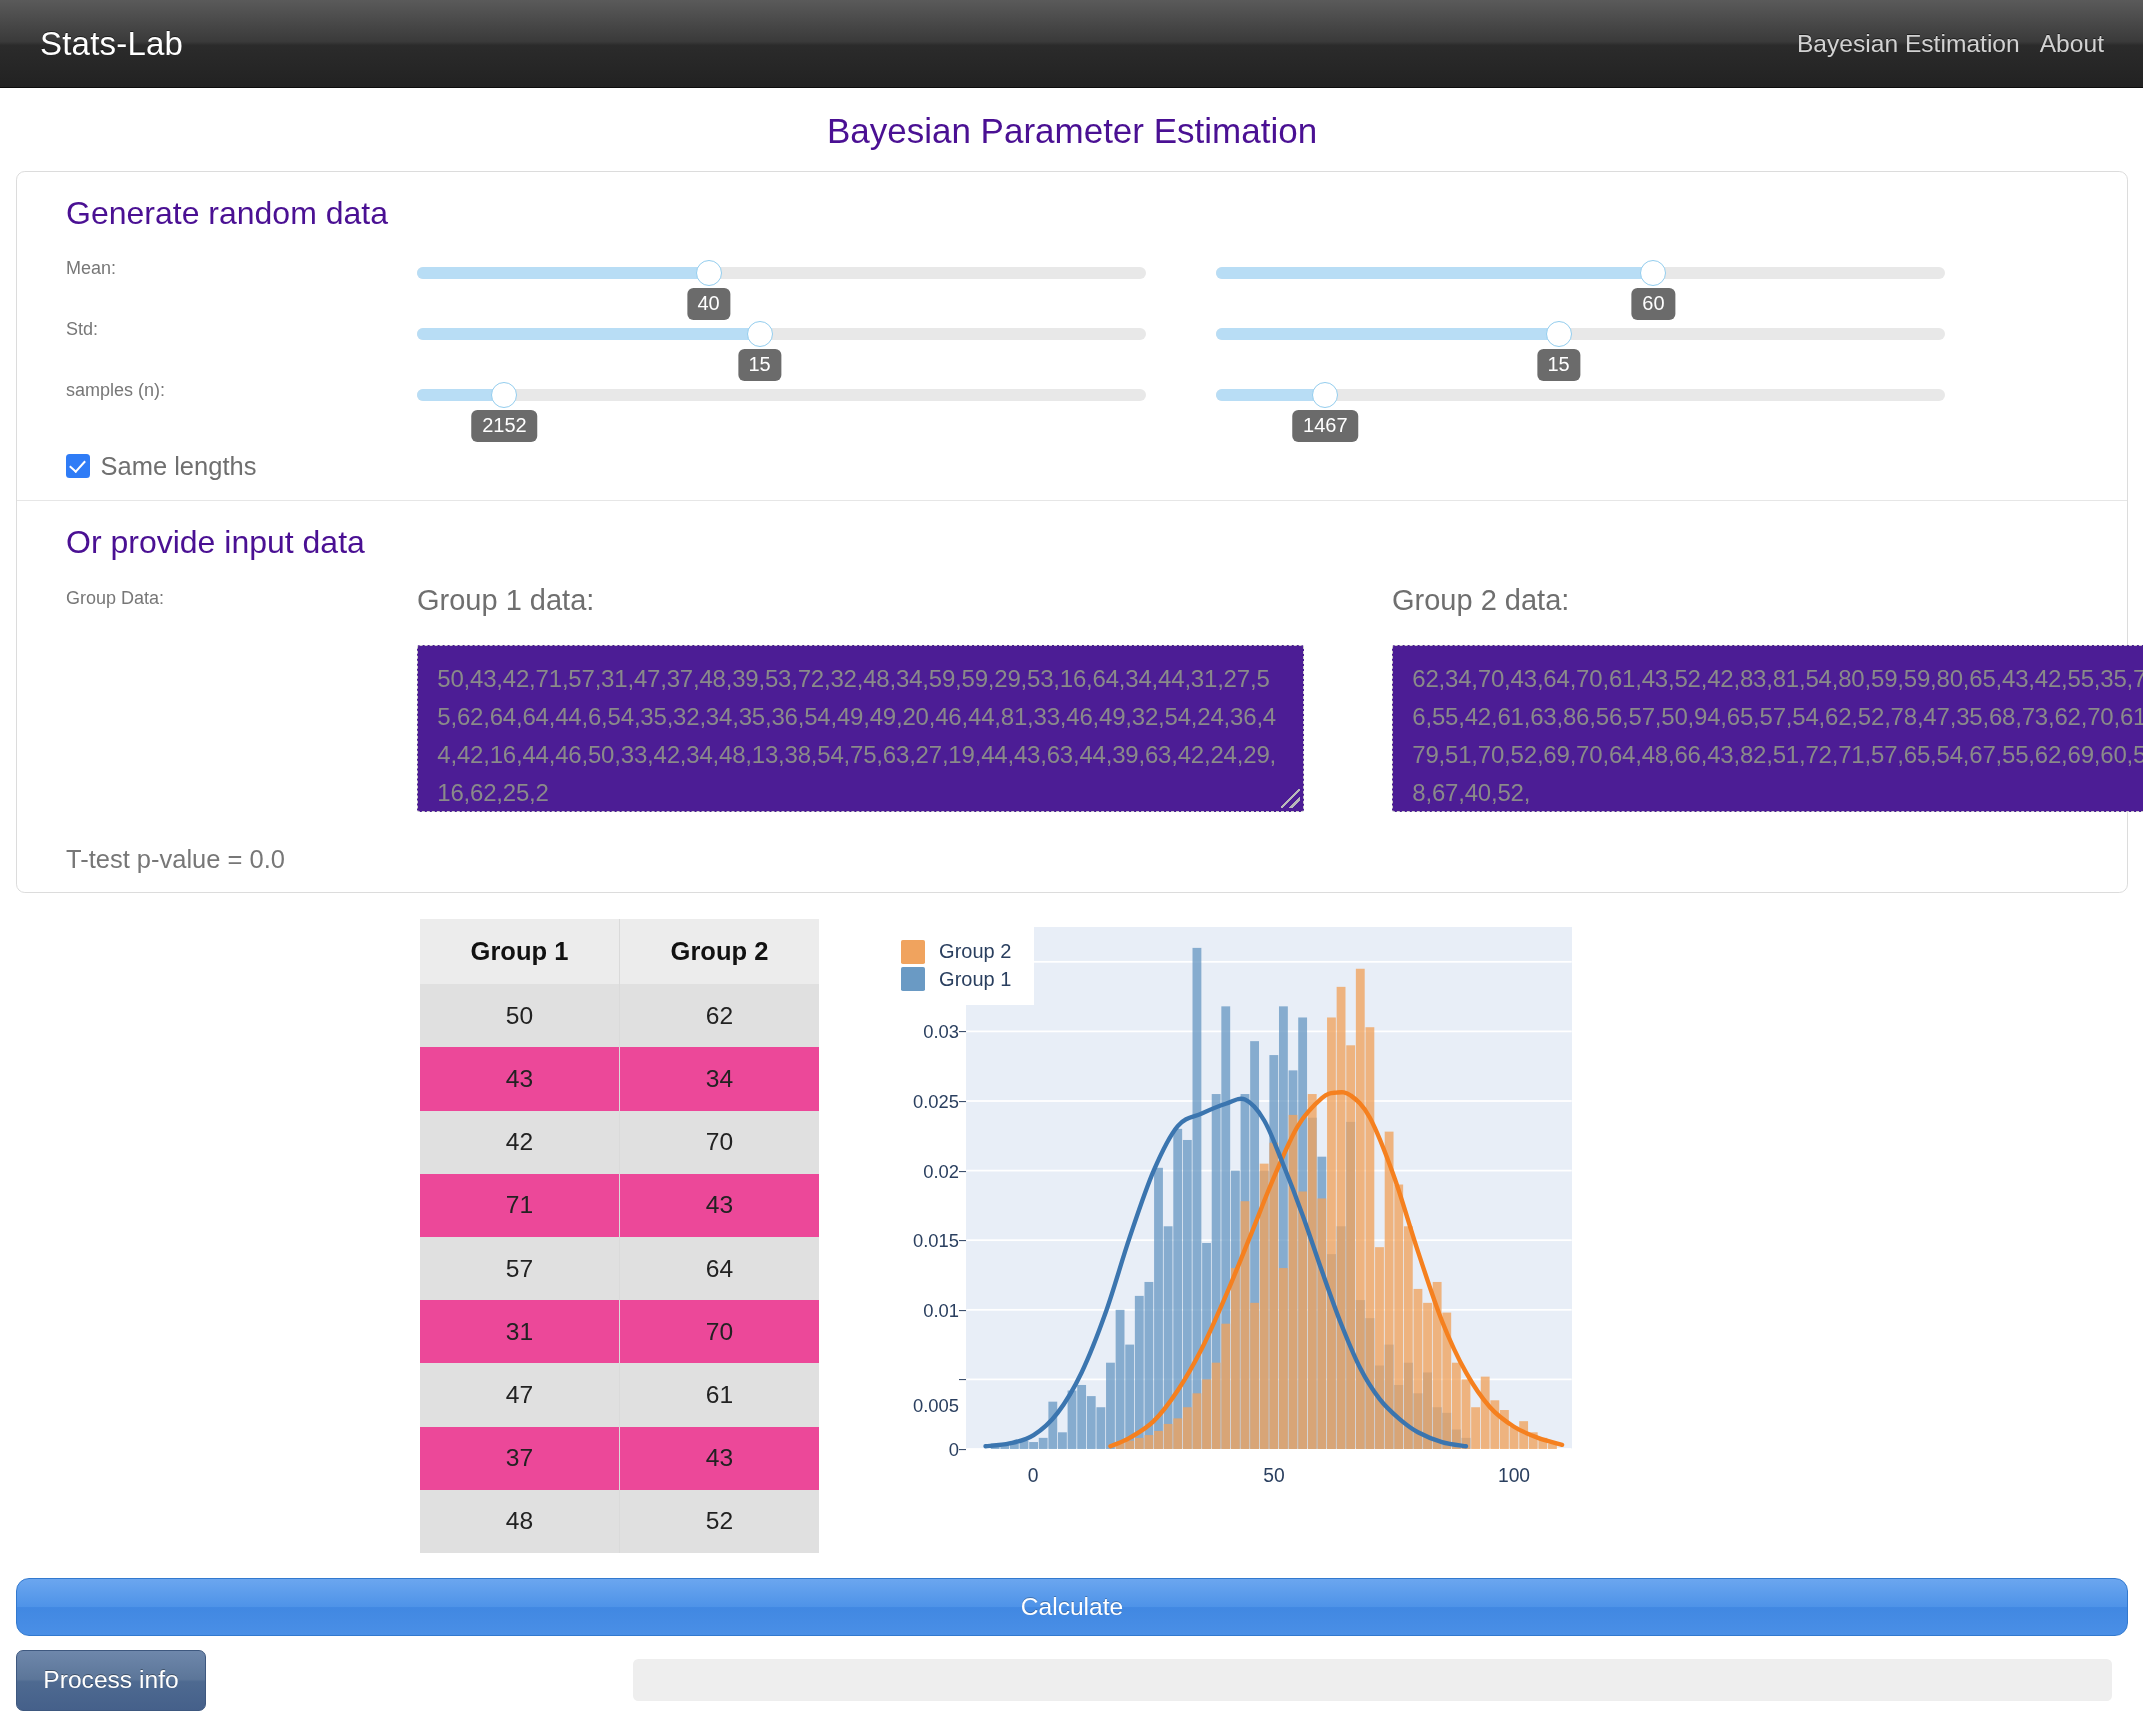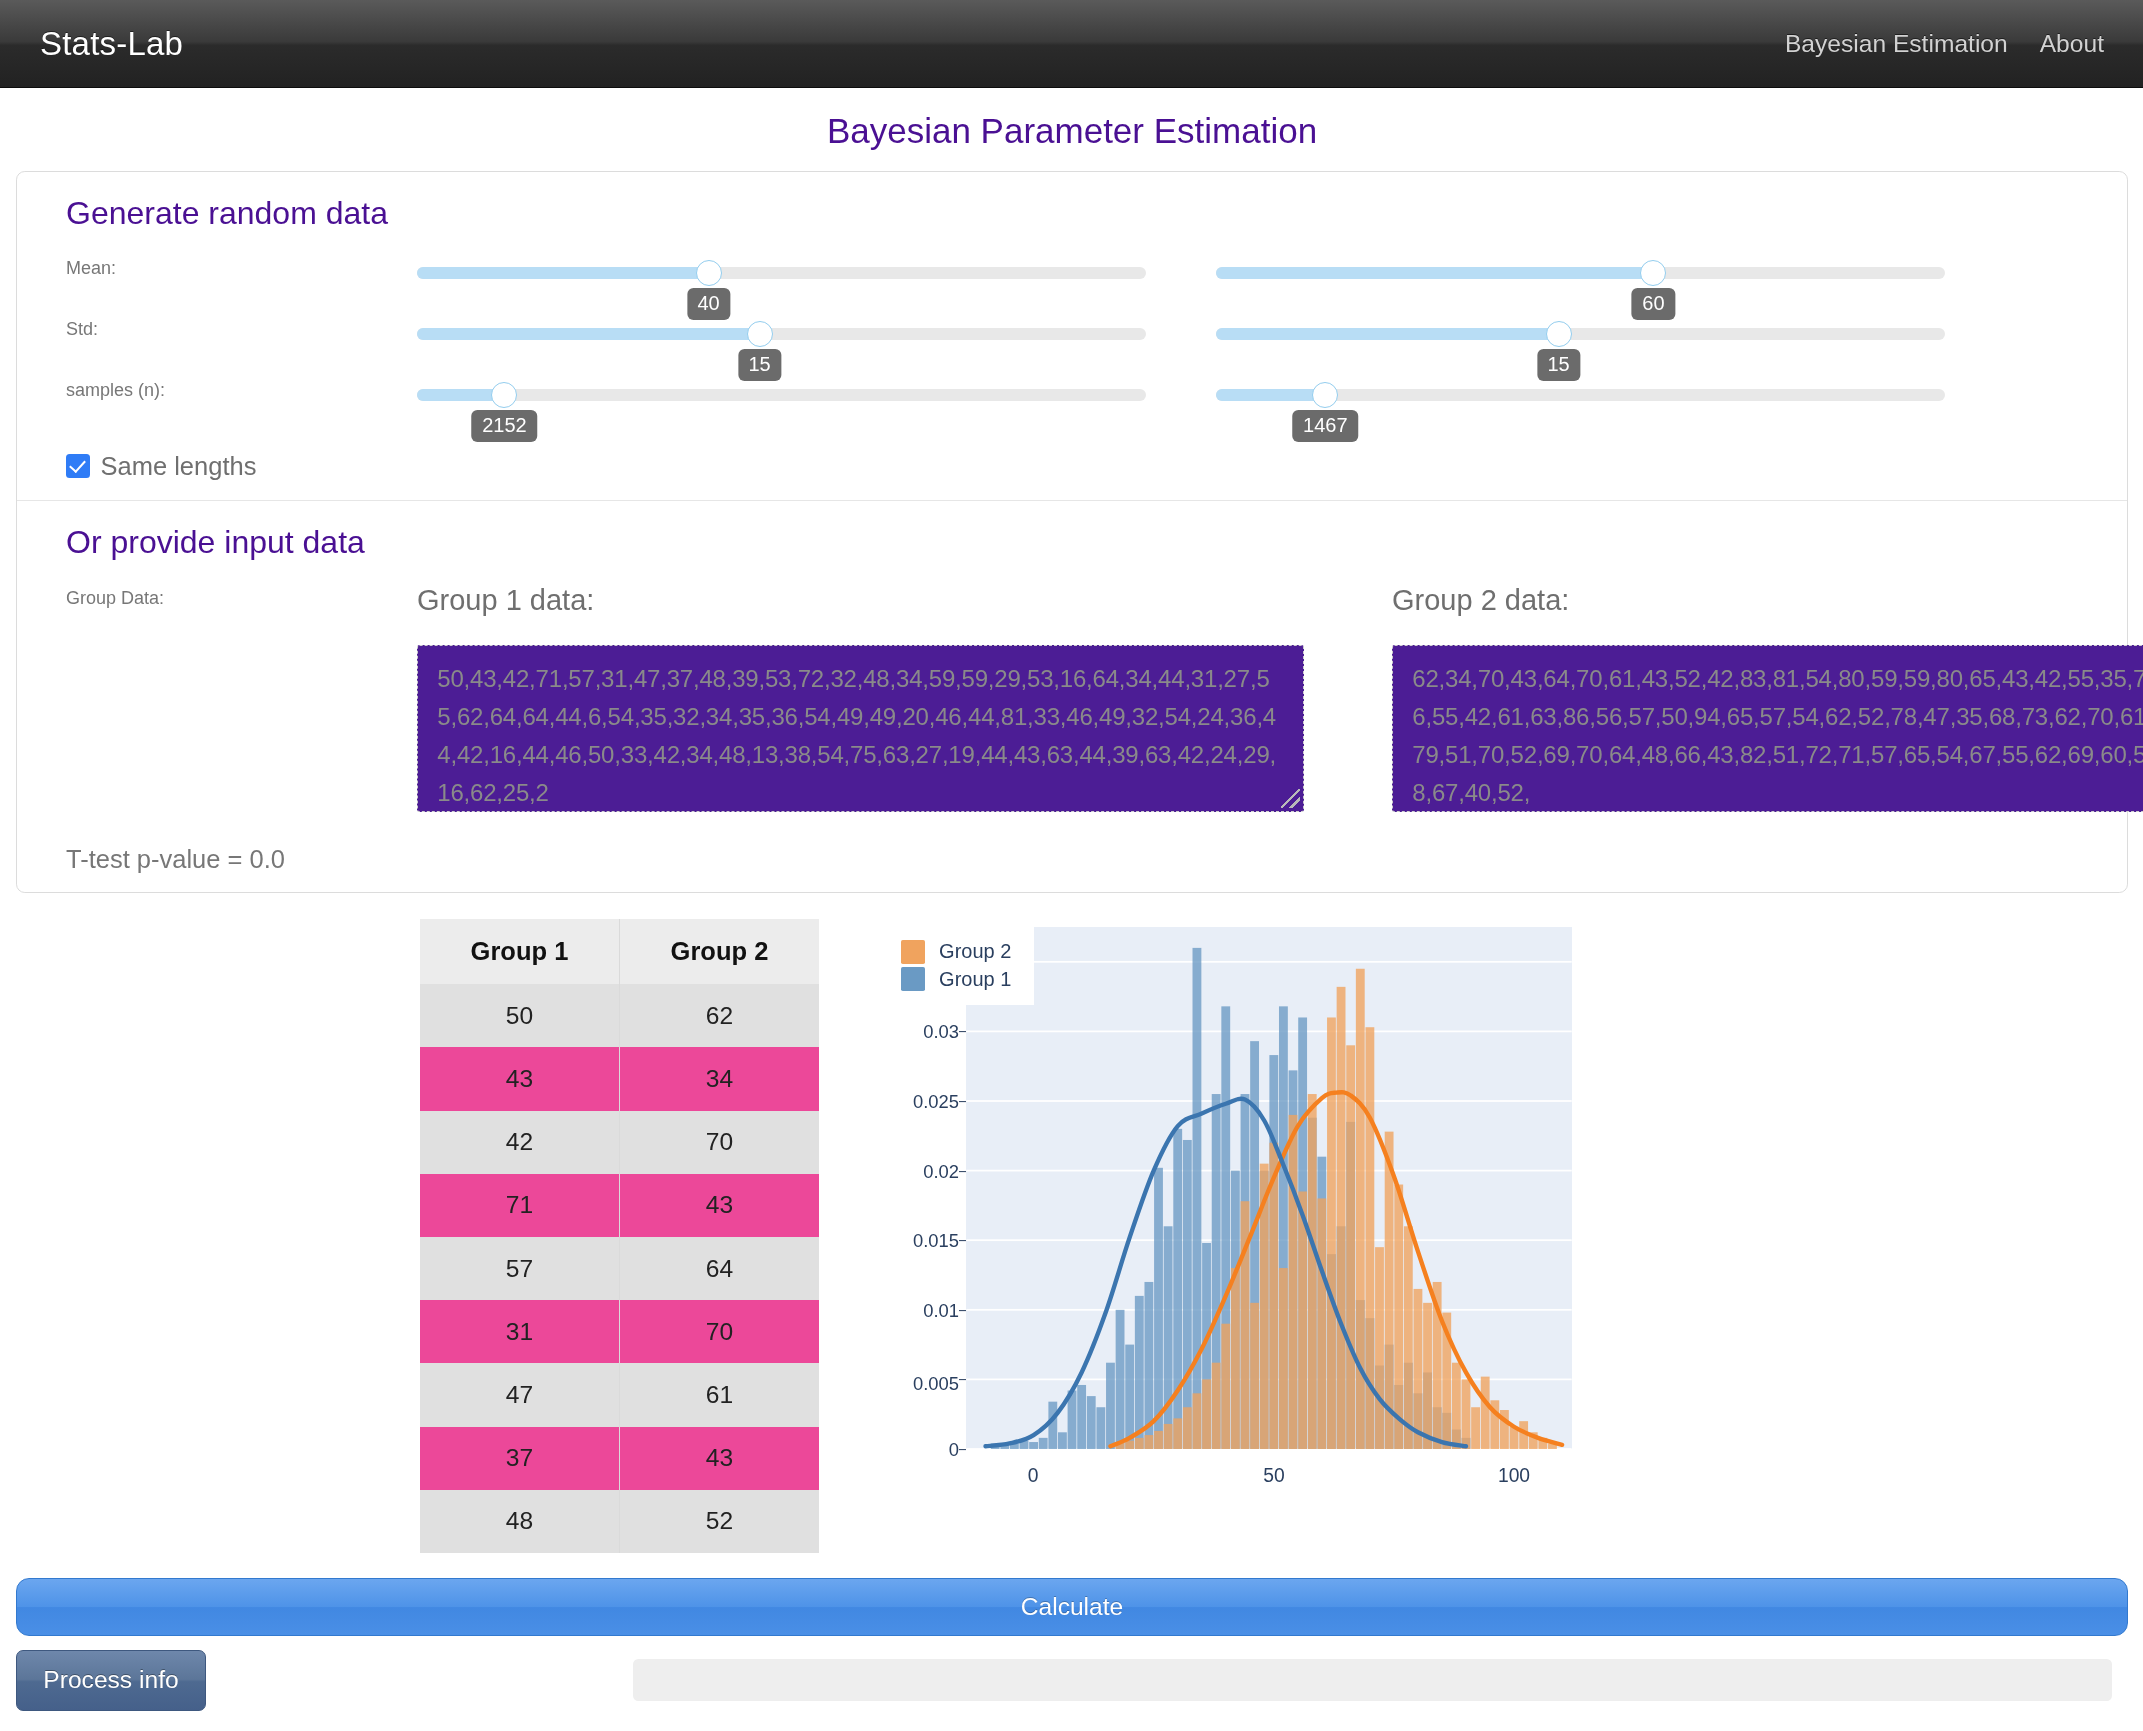--- a/index.html
+++ b/index.html
@@ -22,21 +22,21 @@
     justify-content: space-between;
     padding: 0 40px 0 40px;
   }
   .brand {
     color: #ffffff;
     font-size: 33px;
     letter-spacing: 0.2px;
     text-shadow: 0 -0.9px 0 rgba(0,0,0,.5);
     font-weight: 400;
   }
-  .nav-links { display: flex; align-items: center; gap: 32px; }
+  .nav-links { display: flex; align-items: center; gap: 20px; }
   .nav-link {
     color: #d2d2d2;
     font-size: 24.6px;
     text-decoration: none;
     text-shadow: 0 -0.9px 0 rgba(0,0,0,.5);
     cursor: pointer;
   }
 
   
   .page-title {
@@ -575,21 +575,21 @@
           <rect x="641.1523809523809" y="575.96" width="10.07619047619046" height="19.039999999999964" fill="#f0a35e" opacity="0.78"></rect>
           <rect x="652.1047619047619" y="582.3066666666666" width="10.07619047619046" height="12.693333333333385" fill="#f0a35e" opacity="0.78"></rect>
           <rect x="663.0571428571428" y="588.6533333333333" width="10.07619047619046" height="6.346666666666692" fill="#f0a35e" opacity="0.78"></rect>
           <path d="M 164.28571428571428 591.8266666666667 C 167.93650793650792 590.24, 177.97619047619045 587.0666666666666, 186.19047619047618 582.3066666666666 C 194.4047619047619 577.5466666666666, 204.44444444444446 572.2577777777777, 213.57142857142858 563.2666666666667 C 222.6984126984127 554.2755555555556, 231.8253968253968 542.1111111111111, 240.95238095238093 528.36 C 250.07936507936506 514.6088888888889, 259.20634920634916 498.7422222222222, 268.3333333333333 480.76 C 277.46031746031747 462.77777777777777, 286.58730158730157 441.62222222222226, 295.7142857142857 420.4666666666667 C 304.8412698412699 399.31111111111113, 313.968253968254 376.30444444444447, 323.0952380952381 353.8266666666667 C 332.2222222222222 331.34888888888895, 341.3492063492063 306.75555555555553, 350.4761904761905 285.59999999999997 C 359.60317460317464 264.4444444444444, 368.7301587301588 241.96666666666664, 377.8571428571429 226.89333333333332 C 386.984126984127 211.82, 397.93650793650795 201.50666666666663, 405.23809523809524 195.15999999999997 C 412.53968253968253 188.8133333333333, 416.1904761904762 189.34222222222215, 421.6666666666667 188.81333333333328 C 427.14285714285717 188.2844444444444, 431.70634920634916 187.2266666666667, 438.0952380952381 191.98666666666668 C 444.484126984127 196.74666666666667, 451.7857142857143 202.0355555555555, 460 217.37333333333328 C 468.2142857142857 232.71111111111105, 478.25396825396825 258.62666666666667, 487.3809523809524 284.0133333333333 C 496.50793650793656 309.4, 505.6349206349207 342.19111111111107, 514.7619047619048 369.69333333333327 C 523.8888888888889 397.1955555555555, 533.015873015873 426.02, 542.1428571428571 449.02666666666664 C 551.2698412698412 472.0333333333333, 560.3968253968254 491.3377777777778, 569.5238095238095 507.73333333333335 C 578.6507936507936 524.1288888888889, 587.7777777777778 537.0866666666666, 596.9047619047619 547.4 C 606.031746031746 557.7133333333334, 615.1587301587302 563.7955555555556, 624.2857142857143 569.6133333333333 C 633.4126984126984 575.4311111111111, 642.5396825396825 578.8688888888888, 651.6666666666666 582.3066666666666 C 660.7936507936507 585.7444444444444, 674.484126984127 588.9177777777778, 679.047619047619 590.24" fill="none" stroke="#f5801f" stroke-width="5" stroke-linecap="round"></path>
           <path d="M 21.904761904761905 591.8266666666667 C 26.46825396825397 591.2977777777778, 40.15873015873016 590.7688888888889, 49.285714285714285 588.6533333333333 C 58.41269841269841 586.5377777777777, 67.53968253968253 584.9511111111111, 76.66666666666666 579.1333333333333 C 85.79365079365078 573.3155555555555, 94.92063492063491 565.6466666666666, 104.04761904761904 553.7466666666667 C 113.17460317460316 541.8466666666667, 122.30158730158729 526.7733333333333, 131.42857142857142 507.73333333333335 C 140.55555555555554 488.6933333333333, 149.68253968253967 465.15777777777777, 158.8095238095238 439.50666666666666 C 167.93650793650792 413.85555555555555, 177.06349206349205 380.80000000000007, 186.19047619047618 353.8266666666667 C 195.3174603174603 326.85333333333335, 204.44444444444446 298.82222222222225, 213.57142857142858 277.6666666666667 C 222.6984126984127 256.5111111111111, 231.8253968253968 237.73555555555555, 240.95238095238093 226.89333333333332 C 250.07936507936506 216.05111111111108, 259.20634920634916 216.8444444444444, 268.3333333333333 212.6133333333333 C 277.46031746031747 208.38222222222217, 287.5 204.1511111111111, 295.7142857142857 201.50666666666666 C 303.92857142857144 198.86222222222221, 310.3174603174603 193.57333333333332, 317.6190476190476 196.74666666666667 C 324.9206349206349 199.92000000000002, 332.22222222222223 208.1177777777778, 339.5238095238095 220.54666666666668 C 346.8253968253968 232.97555555555556, 354.12698412698415 253.33777777777777, 361.42857142857144 271.32 C 368.73015873015873 289.3022222222222, 376.0317460317461 308.34222222222223, 383.33333333333337 328.44 C 390.63492063492066 348.53777777777776, 397.93650793650795 371.28, 405.23809523809524 391.90666666666664 C 412.53968253968253 412.5333333333333, 419.8412698412699 433.6888888888889, 427.14285714285717 452.20000000000005 C 434.44444444444446 470.71111111111117, 441.74603174603175 488.6933333333334, 449.04761904761904 502.97333333333336 C 456.3492063492063 517.2533333333333, 463.6507936507937 528.36, 470.95238095238096 537.88 C 478.25396825396825 547.4, 485.5555555555556 553.7466666666667, 492.8571428571429 560.0933333333334 C 500.1587301587302 566.44, 506.5476190476191 571.4644444444444, 514.7619047619048 575.96 C 522.9761904761905 580.4555555555556, 533.015873015873 584.4222222222222, 542.1428571428571 587.0666666666667 C 551.2698412698412 589.7111111111112, 564.9603174603175 591.0333333333334, 569.5238095238095 591.8266666666667" fill="none" stroke="#3b75af" stroke-width="5" stroke-linecap="round"></path>
         </svg>
     </div>
     <div id="axis-layer">
         <div class="ytick" style="top:531px">0</div>
         <div class="ytickmark" style="top:531px"></div>
-        <div class="ytick" style="top:465px">0.005</div>
+        <div class="ytick" style="top:487px">0.005</div>
         <div class="ytickmark" style="top:461px"></div>
         <div class="ytick" style="top:392px">0.01</div>
         <div class="ytickmark" style="top:392px"></div>
         <div class="ytick" style="top:322px">0.015</div>
         <div class="ytickmark" style="top:322px"></div>
         <div class="ytick" style="top:253px">0.02</div>
         <div class="ytickmark" style="top:253px"></div>
         <div class="ytick" style="top:183px">0.025</div>
         <div class="ytickmark" style="top:183px"></div>
         <div class="ytick" style="top:113px">0.03</div>

